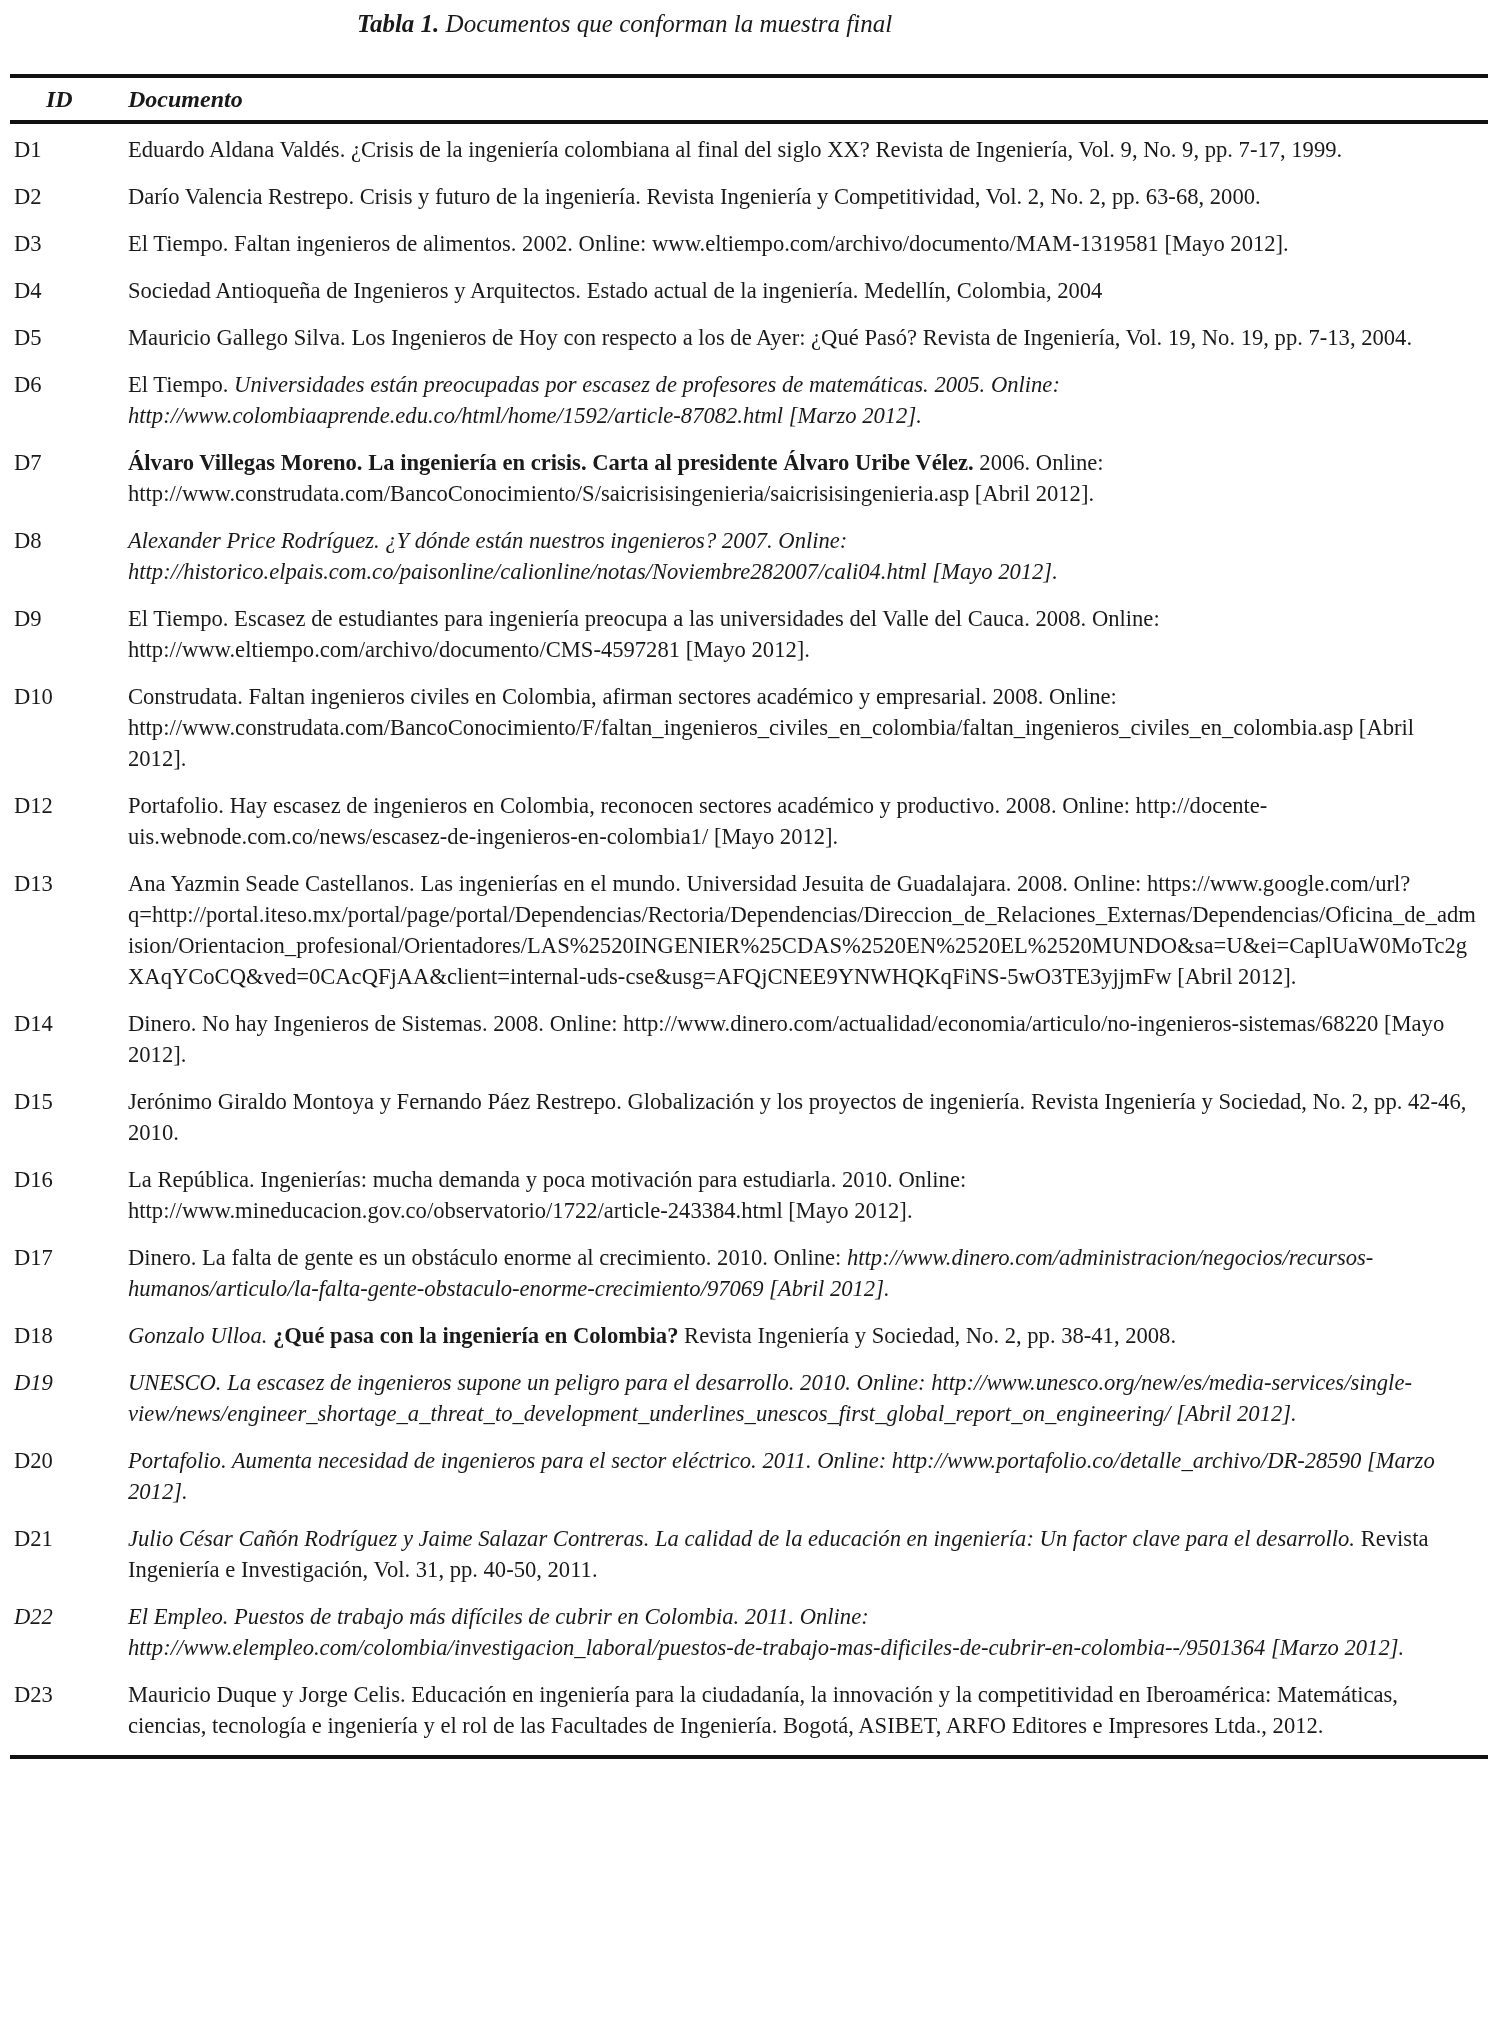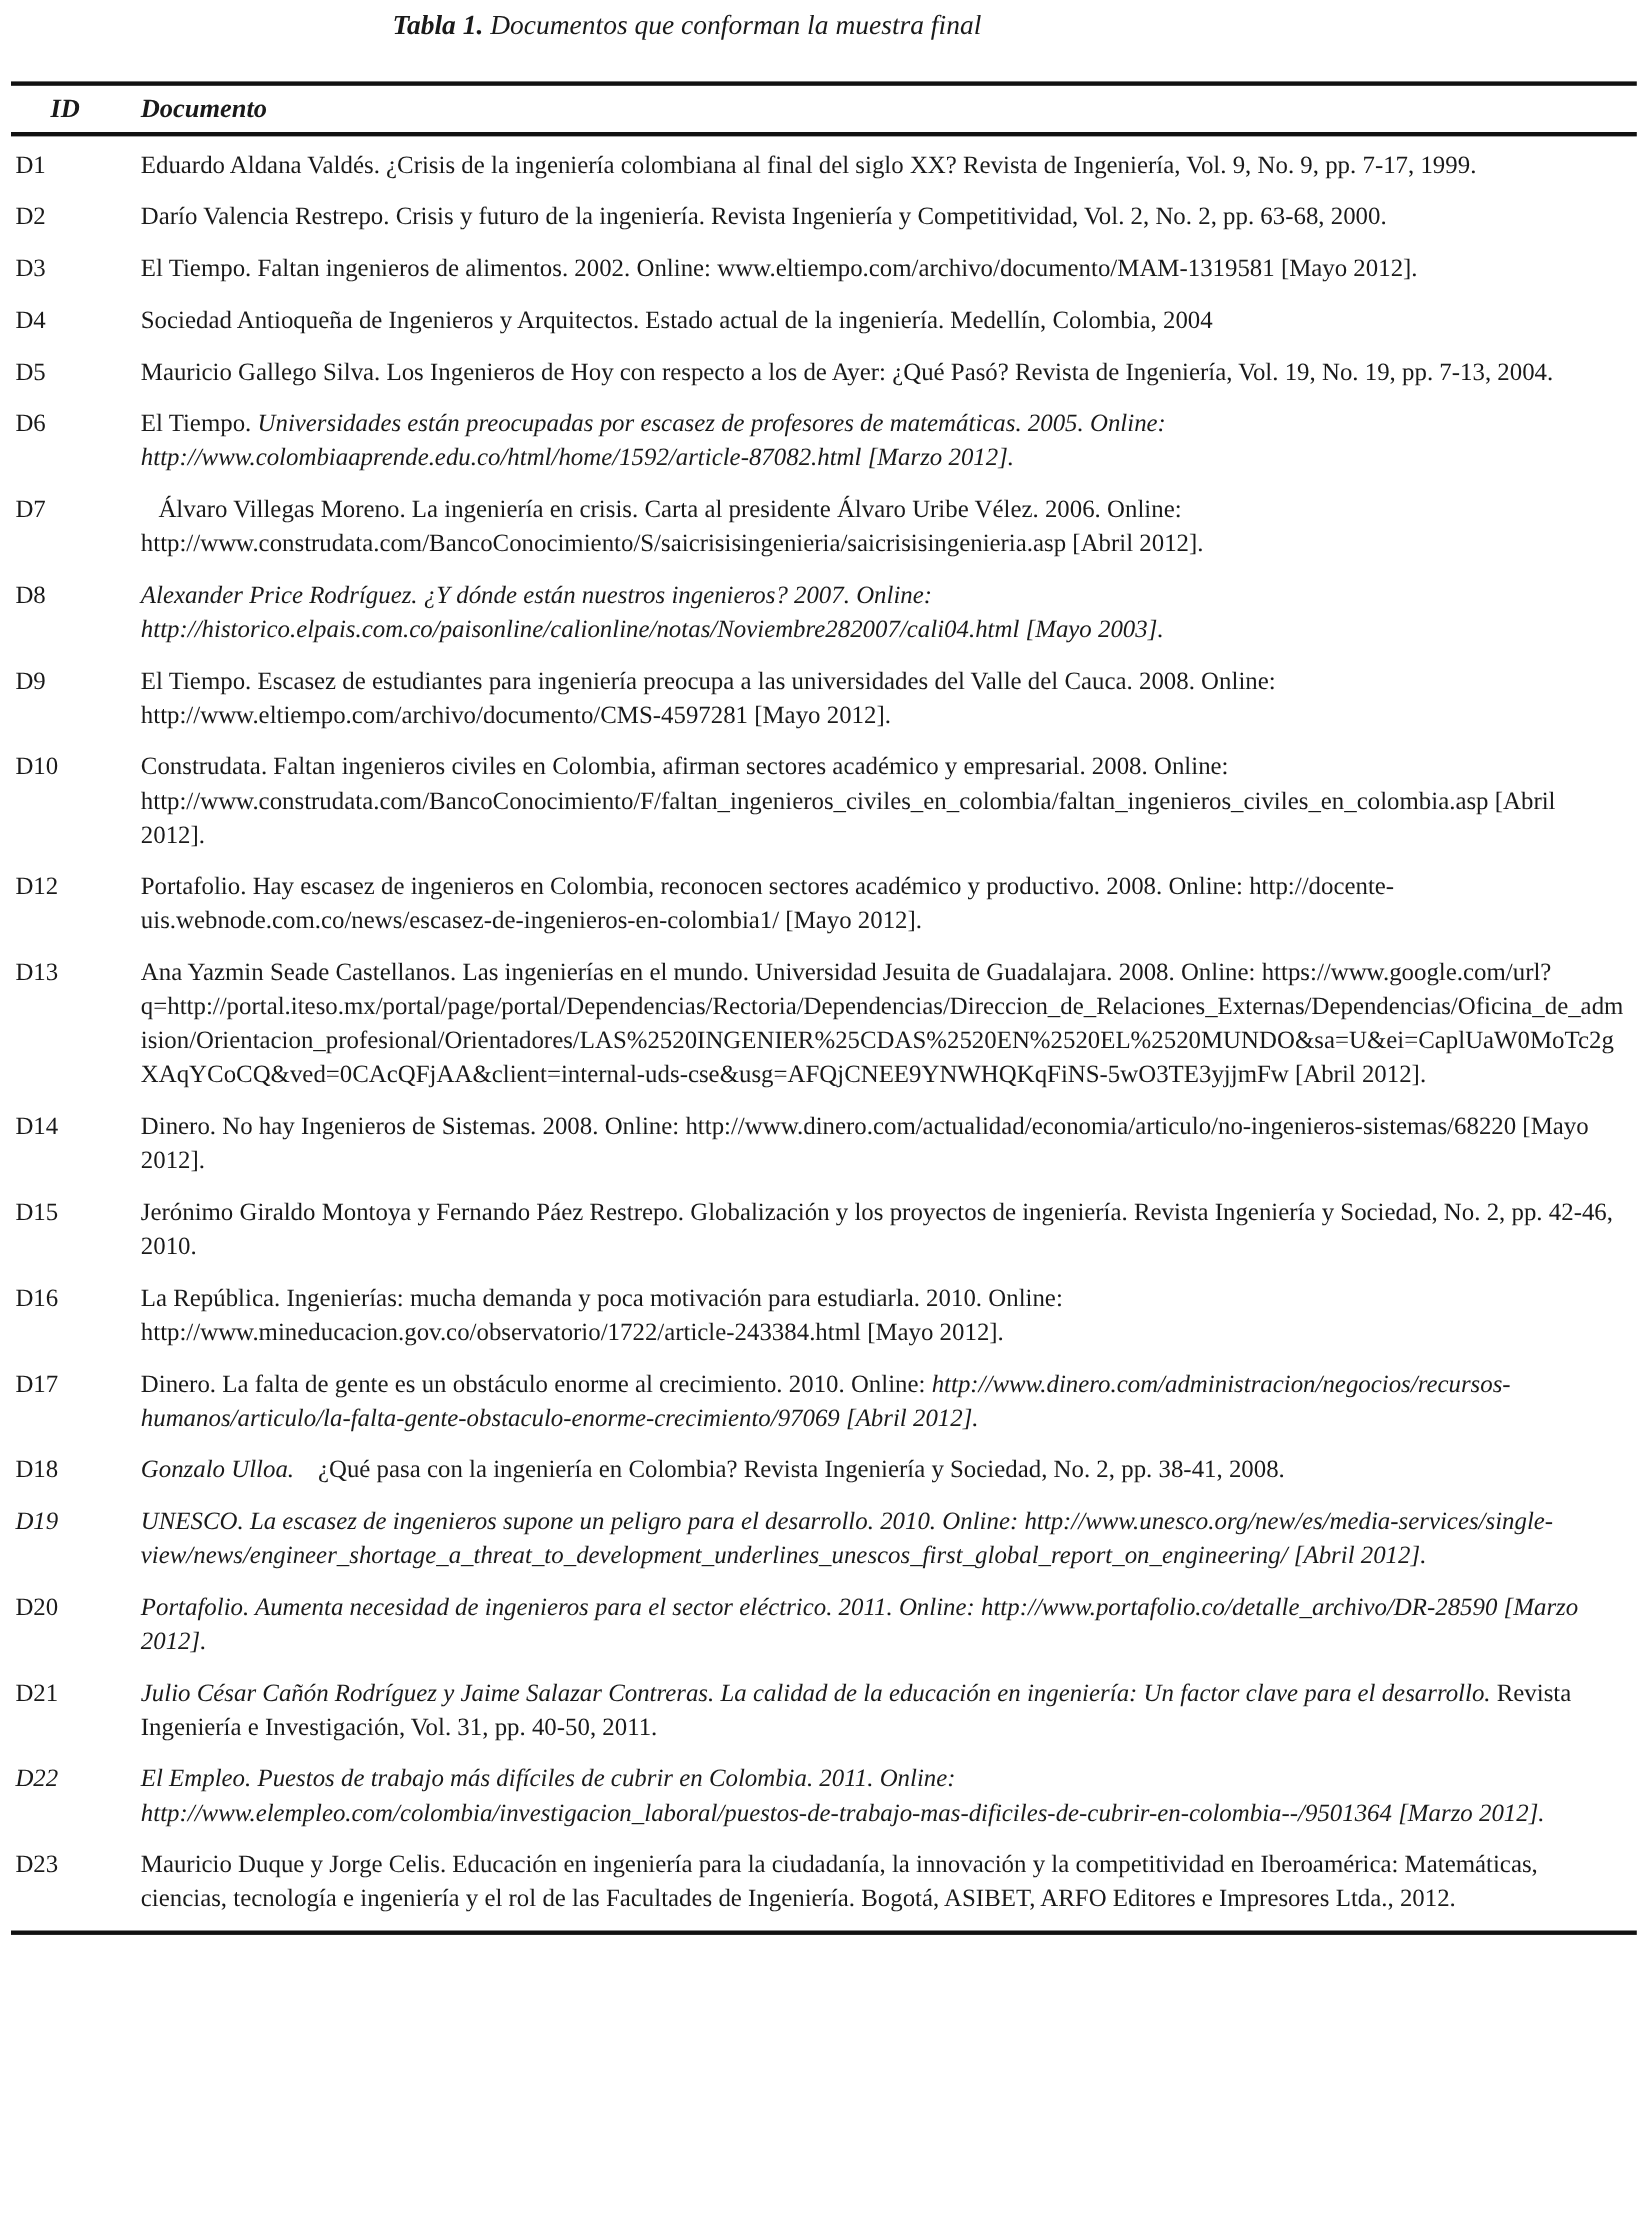--- a/index.html
+++ b/index.html
@@ -63,21 +63,21 @@
     display: flex;
     align-items: flex-start;
     font-size: 22.6px;
     line-height: 31px;
     margin-bottom: 16px;
   }
   .row:last-child { margin-bottom: 6px; }
   .row .col-id { text-align: left; }
   .row .col-id.italic { font-style: italic; }
   .seg-i { font-style: italic; }
-  .seg-b { font-weight: normal; margin-left: 16px; }
+  .seg-b { font-weight: bold; }
   .col-doc { word-break: break-word; overflow-wrap: anywhere; }
 </style>
 </head>
 <body>
 
 <div class="caption">
   <span class="cap-label">Tabla 1.</span><span> Documentos que conforman la muestra final</span>
 </div>
 
 <div class="table-wrap">
@@ -111,21 +111,21 @@
       <div class="row">
         <div class="col-id">D6</div>
         <div class="col-doc"><span>El Tiempo. </span><span class="seg-i">Universidades están preocupadas por escasez de profesores de matemáticas. 2005. Online: http://www.colombiaaprende.edu.co/html/home/1592/article-87082.html [Marzo 2012].</span></div>
       </div>
       <div class="row">
         <div class="col-id">D7</div>
         <div class="col-doc"><span class="seg-b">Álvaro Villegas Moreno. La ingeniería en crisis. Carta al presidente Álvaro Uribe Vélez.</span><span> 2006. Online: http://www.construdata.com/BancoConocimiento/S/saicrisisingenieria/saicrisisingenieria.asp [Abril 2012].</span></div>
       </div>
       <div class="row">
         <div class="col-id">D8</div>
-        <div class="col-doc"><span class="seg-i">Alexander Price Rodríguez. ¿Y dónde están nuestros ingenieros? 2007. Online: http://historico.elpais.com.co/paisonline/calionline/notas/Noviembre282007/cali04.html [Mayo 2003].</span></div>
+        <div class="col-doc"><span class="seg-i">Alexander Price Rodríguez. ¿Y dónde están nuestros ingenieros? 2007. Online: http://historico.elpais.com.co/paisonline/calionline/notas/Noviembre282007/cali04.html [Mayo 2012].</span></div>
       </div>
       <div class="row">
         <div class="col-id">D9</div>
         <div class="col-doc"><span>El Tiempo. Escasez de estudiantes para ingeniería preocupa a las universidades del Valle del Cauca. 2008. Online: http://www.eltiempo.com/archivo/documento/CMS-4597281 [Mayo 2012].</span></div>
       </div>
       <div class="row">
         <div class="col-id">D10</div>
         <div class="col-doc"><span>Construdata. Faltan ingenieros civiles en Colombia, afirman sectores académico y empresarial. 2008. Online: http://www.construdata.com/BancoConocimiento/F/faltan_ingenieros_civiles_en_colombia/faltan_ingenieros_civiles_en_colombia.asp [Abril 2012].</span></div>
       </div>
       <div class="row">

